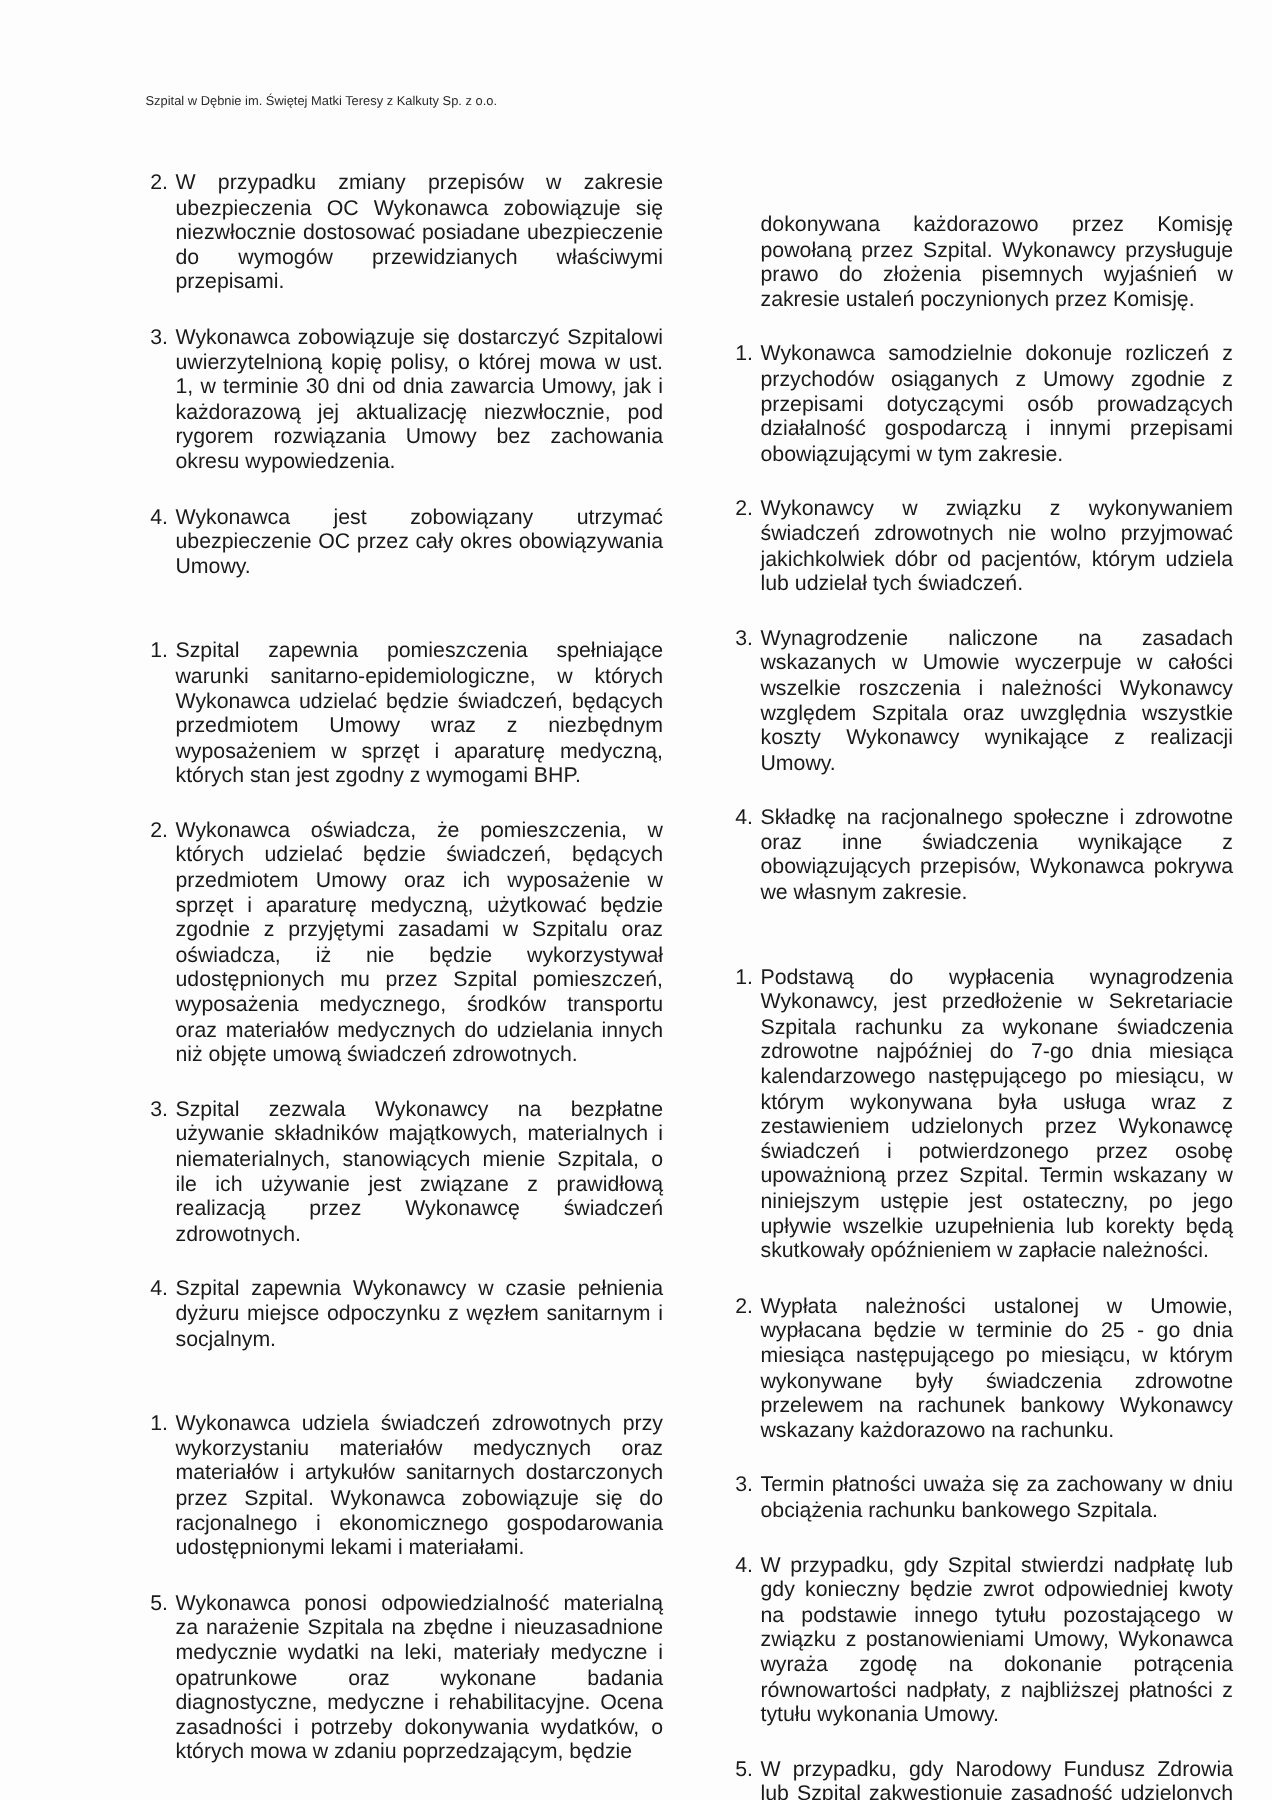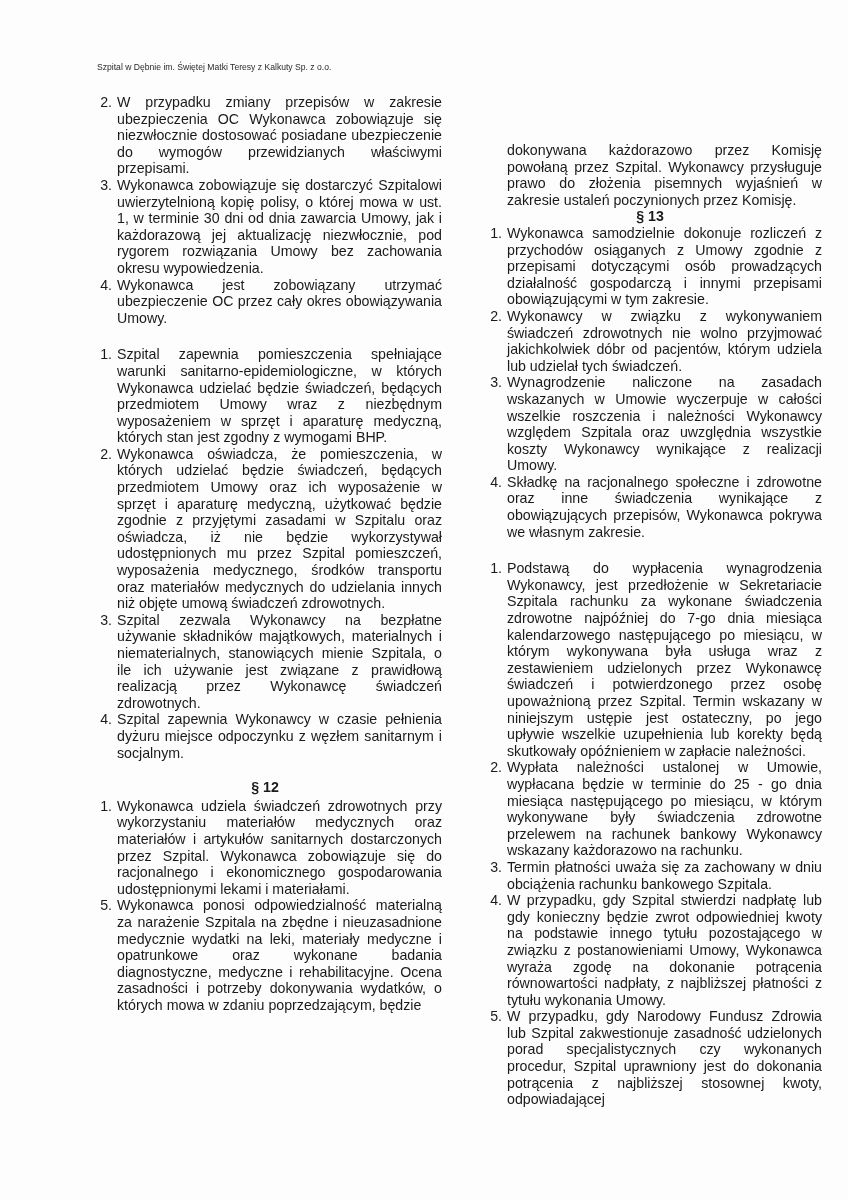--- a/index.html
+++ b/index.html
@@ -8,21 +8,21 @@
   .page { position: absolute; left: 0; top: 0; width: 848px; height: 1200px; background: #fdfdfd; }
   .header { position: absolute; left: 97px; top: 62px; font-size: 8.6px; color: #2a2a2a; letter-spacing: 0; text-align: right; }
   .col { position: absolute; top: 94px; font-size: 14.2px; line-height: 16.6px; }
   .col.left { left: 88px; width: 354px; }
   .col.right { left: 478px; width: 344px; }
   .col.right .cont { padding-left: 29px; }
   .para { text-align: justify; margin-top: 48px; }
   ol.items { list-style: none; margin: 0; padding: 0; }
   ol.items li { position: relative; padding-left: 29px; text-align: justify; margin: 0; }
   ol.items li .num { position: absolute; left: 0; top: 0; width: 24px; text-align: right; }
-  ol.items li .txt { display: block; text-align: justify; }
+  ol.items li .txt { display: block; text-align: justify; margin-top: 20px; }
   .section { text-align: center; font-weight: bold; font-size: 14.2px; }
   .gap-lg { height: 18px; }
   .gap-sm { height: 2px; }
 </style>
 </head>
 <body>
 
 <div class="page">
 
   <div class="header">Szpital  w Dębnie im. Świętej Matki Teresy z Kalkuty Sp. z o.o.</div>
@@ -58,38 +58,36 @@
           <span class="num">3.</span>
           <span class="txt">Szpital zezwala Wykonawcy na bezpłatne używanie składników majątkowych, materialnych i niematerialnych, stanowiących mienie Szpitala, o ile ich używanie jest związane z prawidłową realizacją przez Wykonawcę świadczeń zdrowotnych.</span>
         </li>
       <li>
           <span class="num">4.</span>
           <span class="txt">Szpital zapewnia Wykonawcy w czasie pełnienia dyżuru miejsce odpoczynku z węzłem sanitarnym i socjalnym.</span>
         </li>
     </ol>
 
     <div class="gap-lg"></div>
-    <div class="section">§ 12</div>
     <div class="gap-sm"></div>
     <ol class="items">
       <li>
           <span class="num">1.</span>
           <span class="txt">Wykonawca udziela świadczeń zdrowotnych przy wykorzystaniu materiałów medycznych oraz materiałów i artykułów sanitarnych dostarczonych przez Szpital. Wykonawca zobowiązuje się do racjonalnego i ekonomicznego gospodarowania udostępnionymi lekami i materiałami.</span>
         </li>
       <li>
           <span class="num">5.</span>
           <span class="txt">Wykonawca ponosi odpowiedzialność materialną za narażenie Szpitala na zbędne i nieuzasadnione medycznie wydatki na leki, materiały medyczne i opatrunkowe oraz wykonane badania diagnostyczne, medyczne i rehabilitacyjne. Ocena zasadności i potrzeby dokonywania wydatków, o których mowa w zdaniu poprzedzającym, będzie</span>
         </li>
     </ol>
   </div>
 
   <div class="col right">
     <div class="para cont">dokonywana każdorazowo przez Komisję powołaną przez Szpital. Wykonawcy przysługuje prawo do złożenia pisemnych wyjaśnień w zakresie ustaleń poczynionych przez Komisję.</div>
 
-    <div class="section">§ 13</div>
     <ol class="items">
       <li>
           <span class="num">1.</span>
           <span class="txt">Wykonawca samodzielnie dokonuje rozliczeń z przychodów osiąganych z Umowy zgodnie z przepisami dotyczącymi osób prowadzących działalność gospodarczą i innymi przepisami obowiązującymi w tym zakresie.</span>
         </li>
       <li>
           <span class="num">2.</span>
           <span class="txt">Wykonawcy w związku z wykonywaniem świadczeń zdrowotnych nie wolno przyjmować jakichkolwiek dóbr od pacjentów, którym udziela lub udzielał tych świadczeń.</span>
         </li>
       <li>

